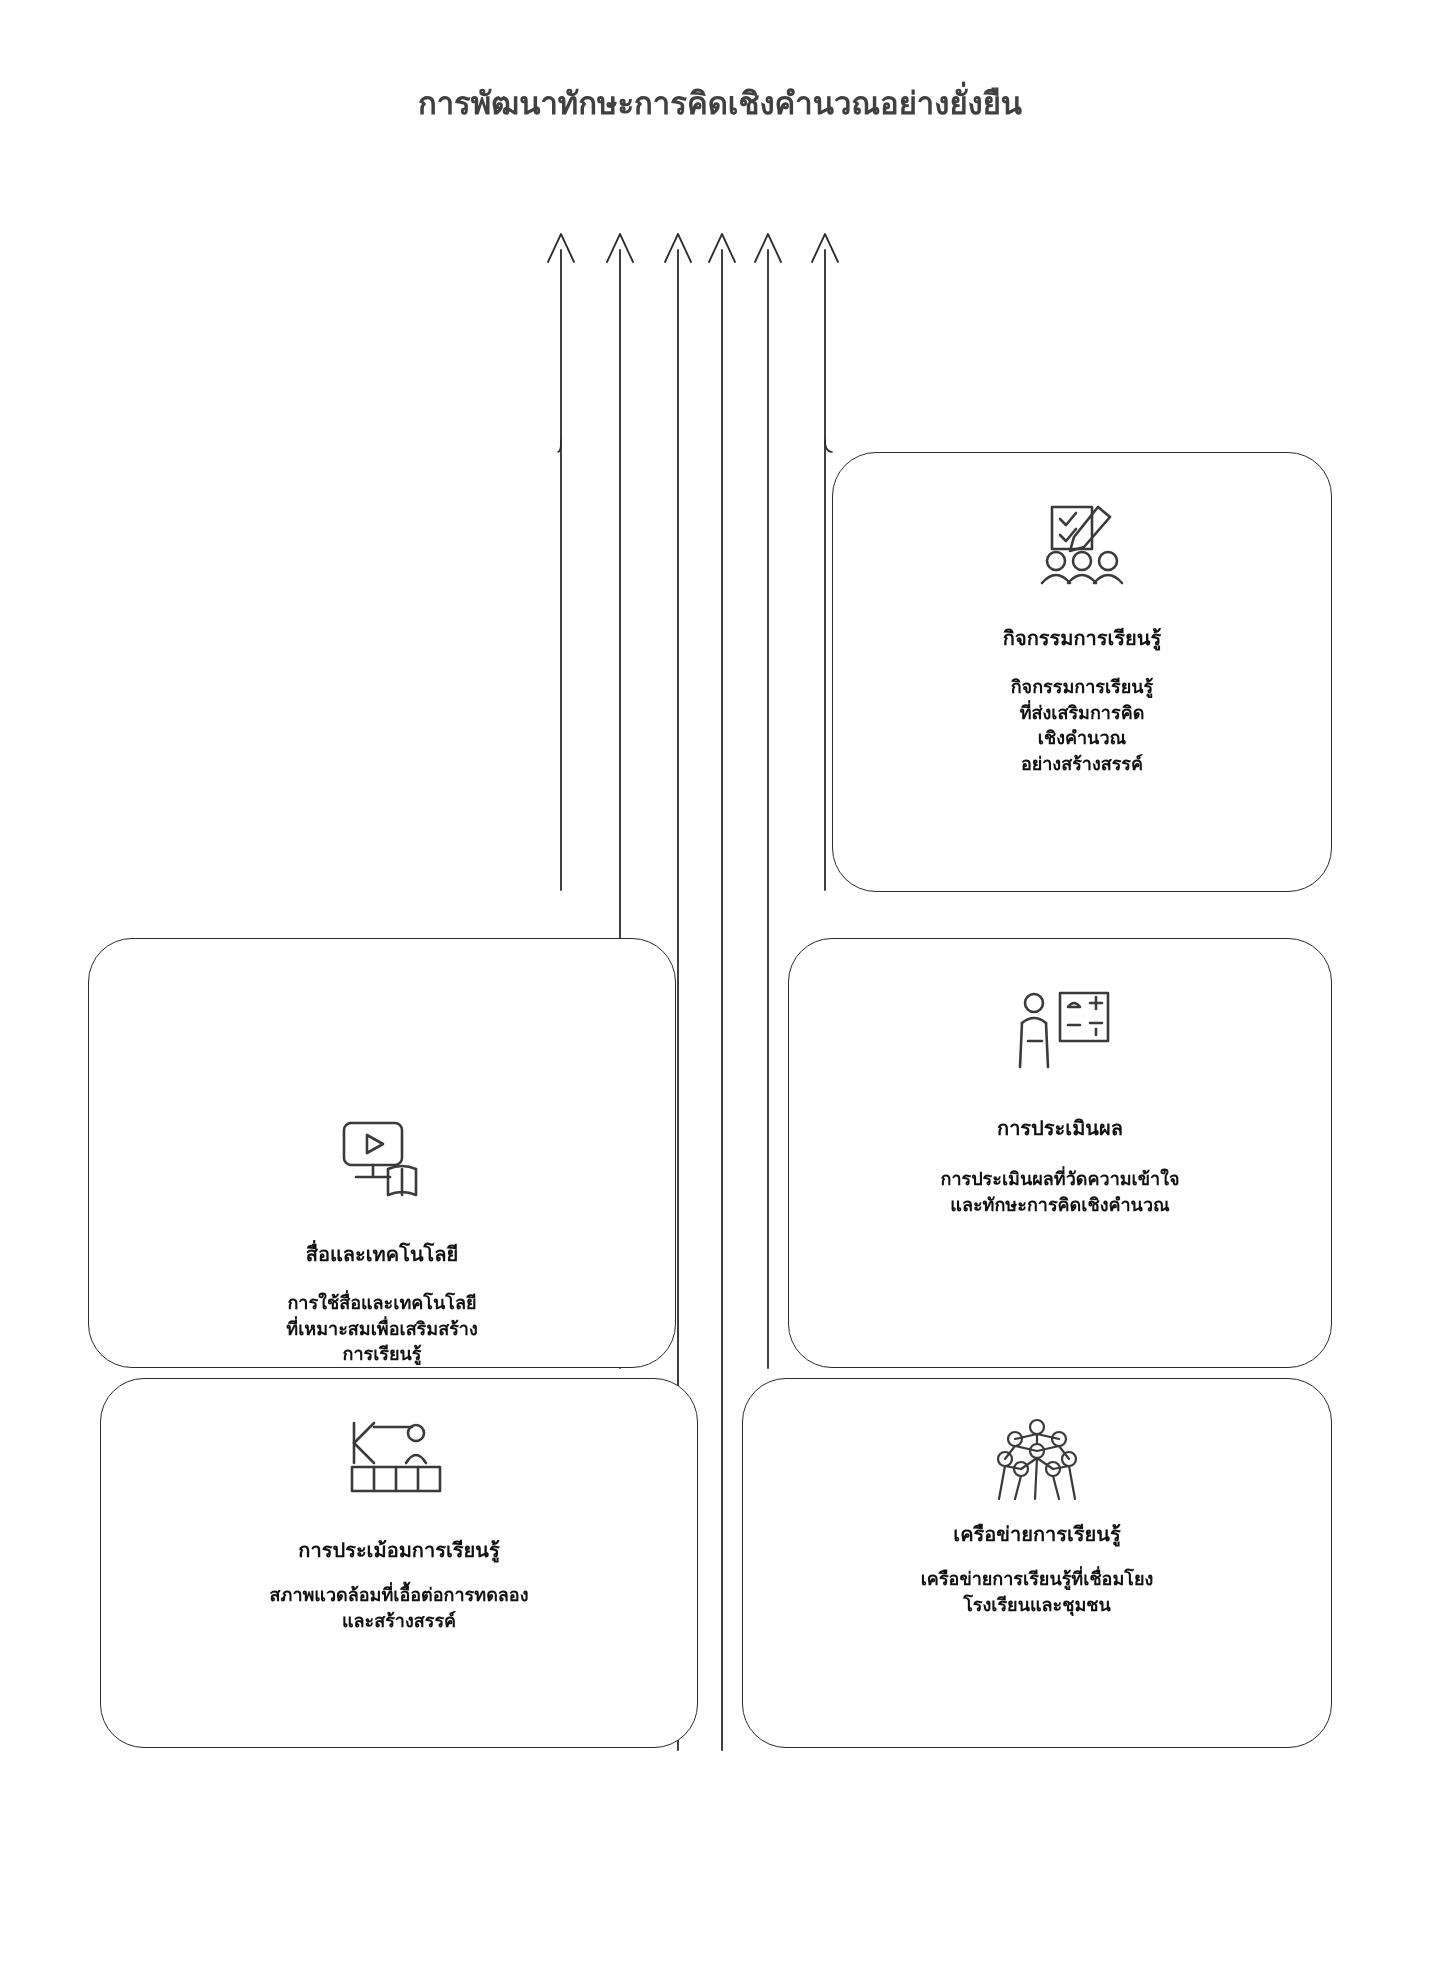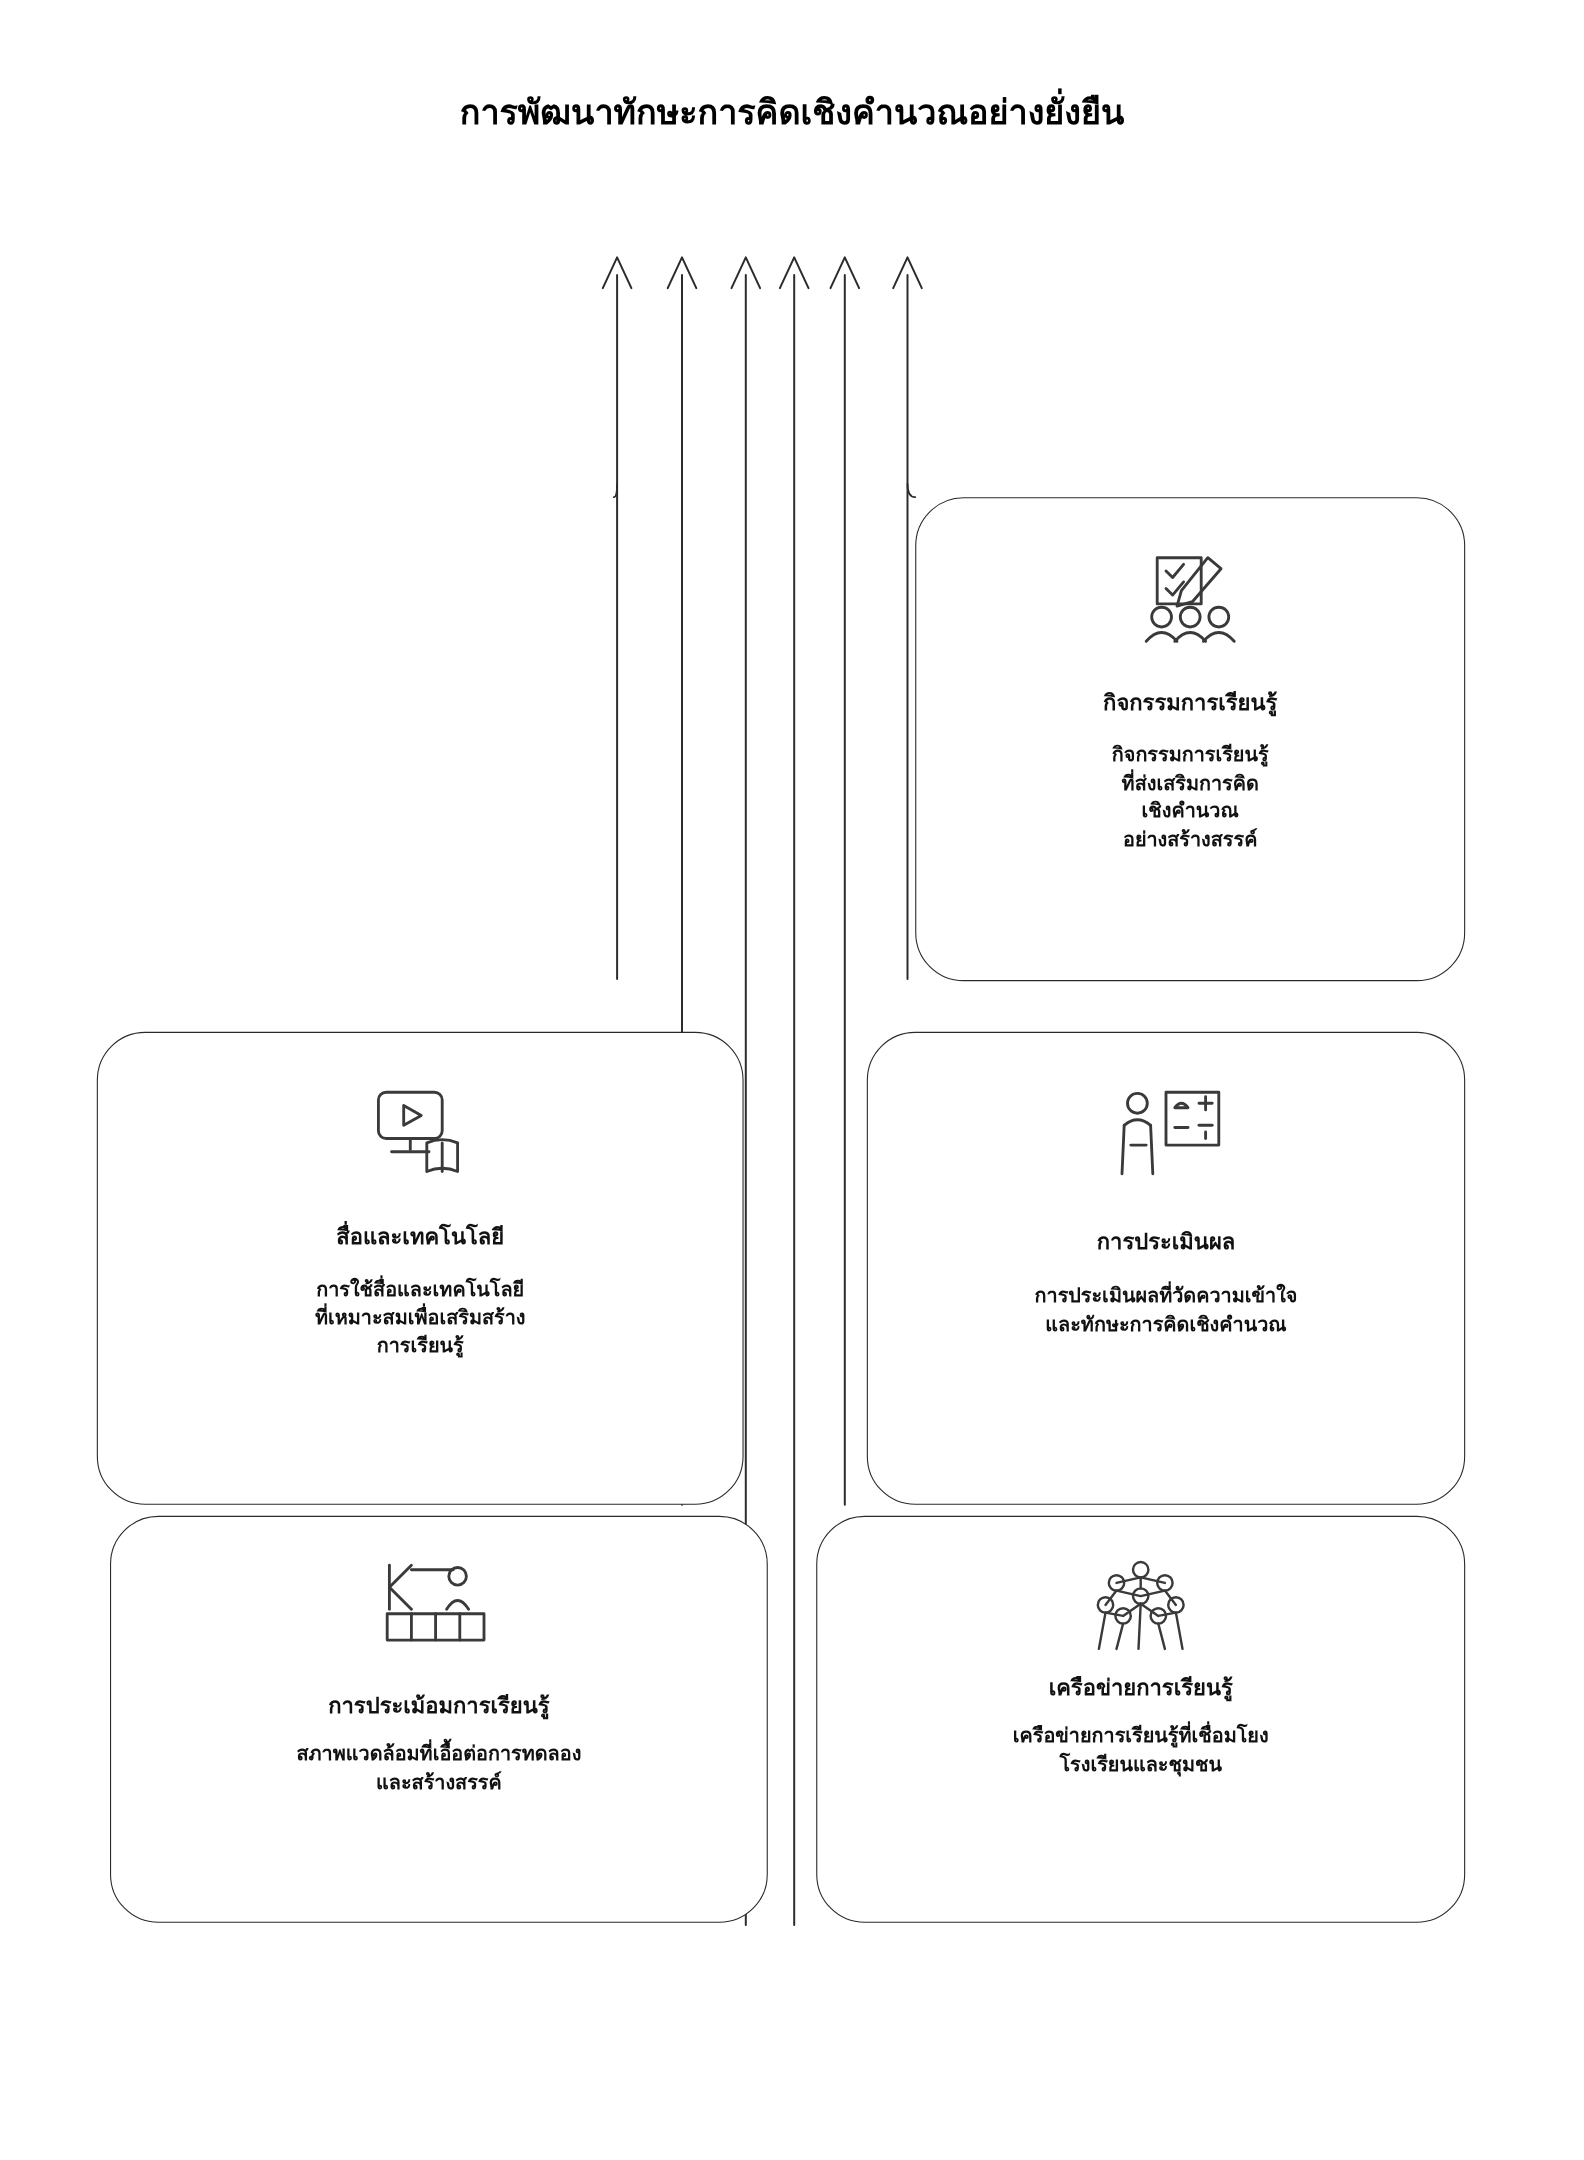--- a/index.html
+++ b/index.html
@@ -20,21 +20,21 @@
     height: 1964px;
   }
   #title {
     position: absolute;
     top: 84px;
     left: 0;
     width: 1440px;
     text-align: center;
     font-size: 31px;
     font-weight: bold;
-    color: #000000;
+    color: #404040;
     letter-spacing: 0px;
     line-height: 1.25;
   }
   #arrow-layer {
     position: absolute;
     left: 0;
     top: 0;
     width: 1440px;
     height: 1964px;
     pointer-events: none;
@@ -64,21 +64,21 @@
     font-size: 18px;
     font-weight: bold;
     color: #111111;
     text-align: center;
     line-height: 1.42;
     white-space: pre-line;
   }
 
   
   #card-0 { left: 88px;  top: 452px;  width: 470px; height: 440px; }
-  #card-1 { left: 88px;  top: 938px;  width: 588px; height: 430px; }
+  #card-1 { left: 88px;  top: 938px;  width: 588px; height: 430px; justify-content: flex-end; }
   #card-2 { left: 100px; top: 1378px; width: 598px; height: 370px; }
   #card-3 { left: 832px; top: 452px;  width: 500px; height: 440px; }
   #card-4 { left: 788px; top: 938px;  width: 544px; height: 430px; }
   #card-5 { left: 742px; top: 1378px; width: 590px; height: 370px; }
 
   #card-0 .card-icon { margin-top: 60px; }
   #card-0 .card-heading { margin-top: 36px; }
   #card-0 .card-desc { margin-top: 26px; }
 
   #card-1 .card-icon { margin-top: 48px; }

